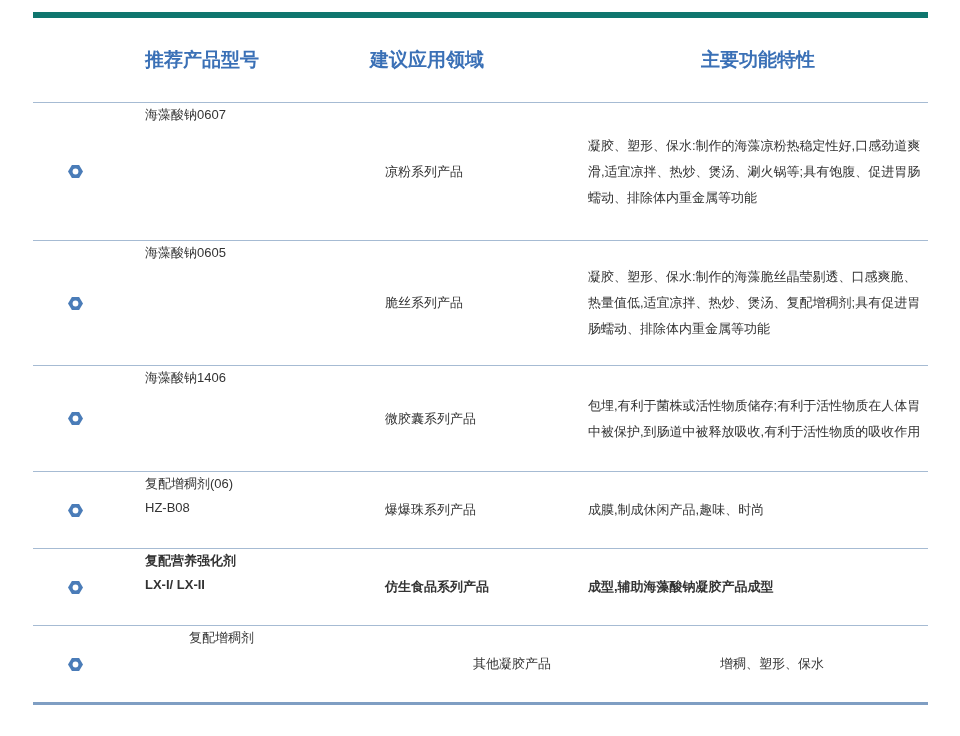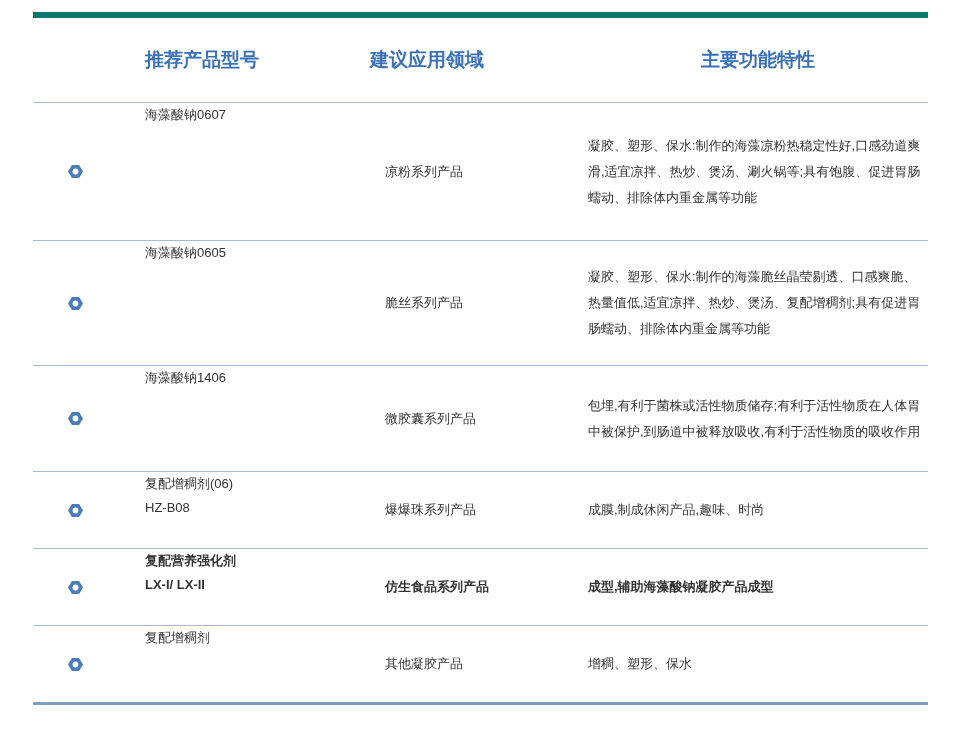--- a/index.html
+++ b/index.html
@@ -22,21 +22,21 @@
     width: 895px;
     border-top: 6px solid #0f766e;
     border-bottom: 3px solid #7f9ec3;
   }
   .row {
     display: grid;
     grid-template-columns: 85px 252px 218px 340px;
     border-bottom: 1px solid #a6bbd3;
     box-sizing: border-box;
   }
-  .row:last-child { border-bottom: none; }
+  .row:last-child { border-bottom: none; gap: 44px; }
   .r-header { height: 85px; }
   .r0 { height: 138px; }
   .r1 { height: 125px; }
   .r2 { height: 106px; }
   .r3 { height: 77px; }
   .r4 { height: 77px; font-weight: bold; }
   .r5 { height: 76px; }
 
   .cell {
     display: flex;

